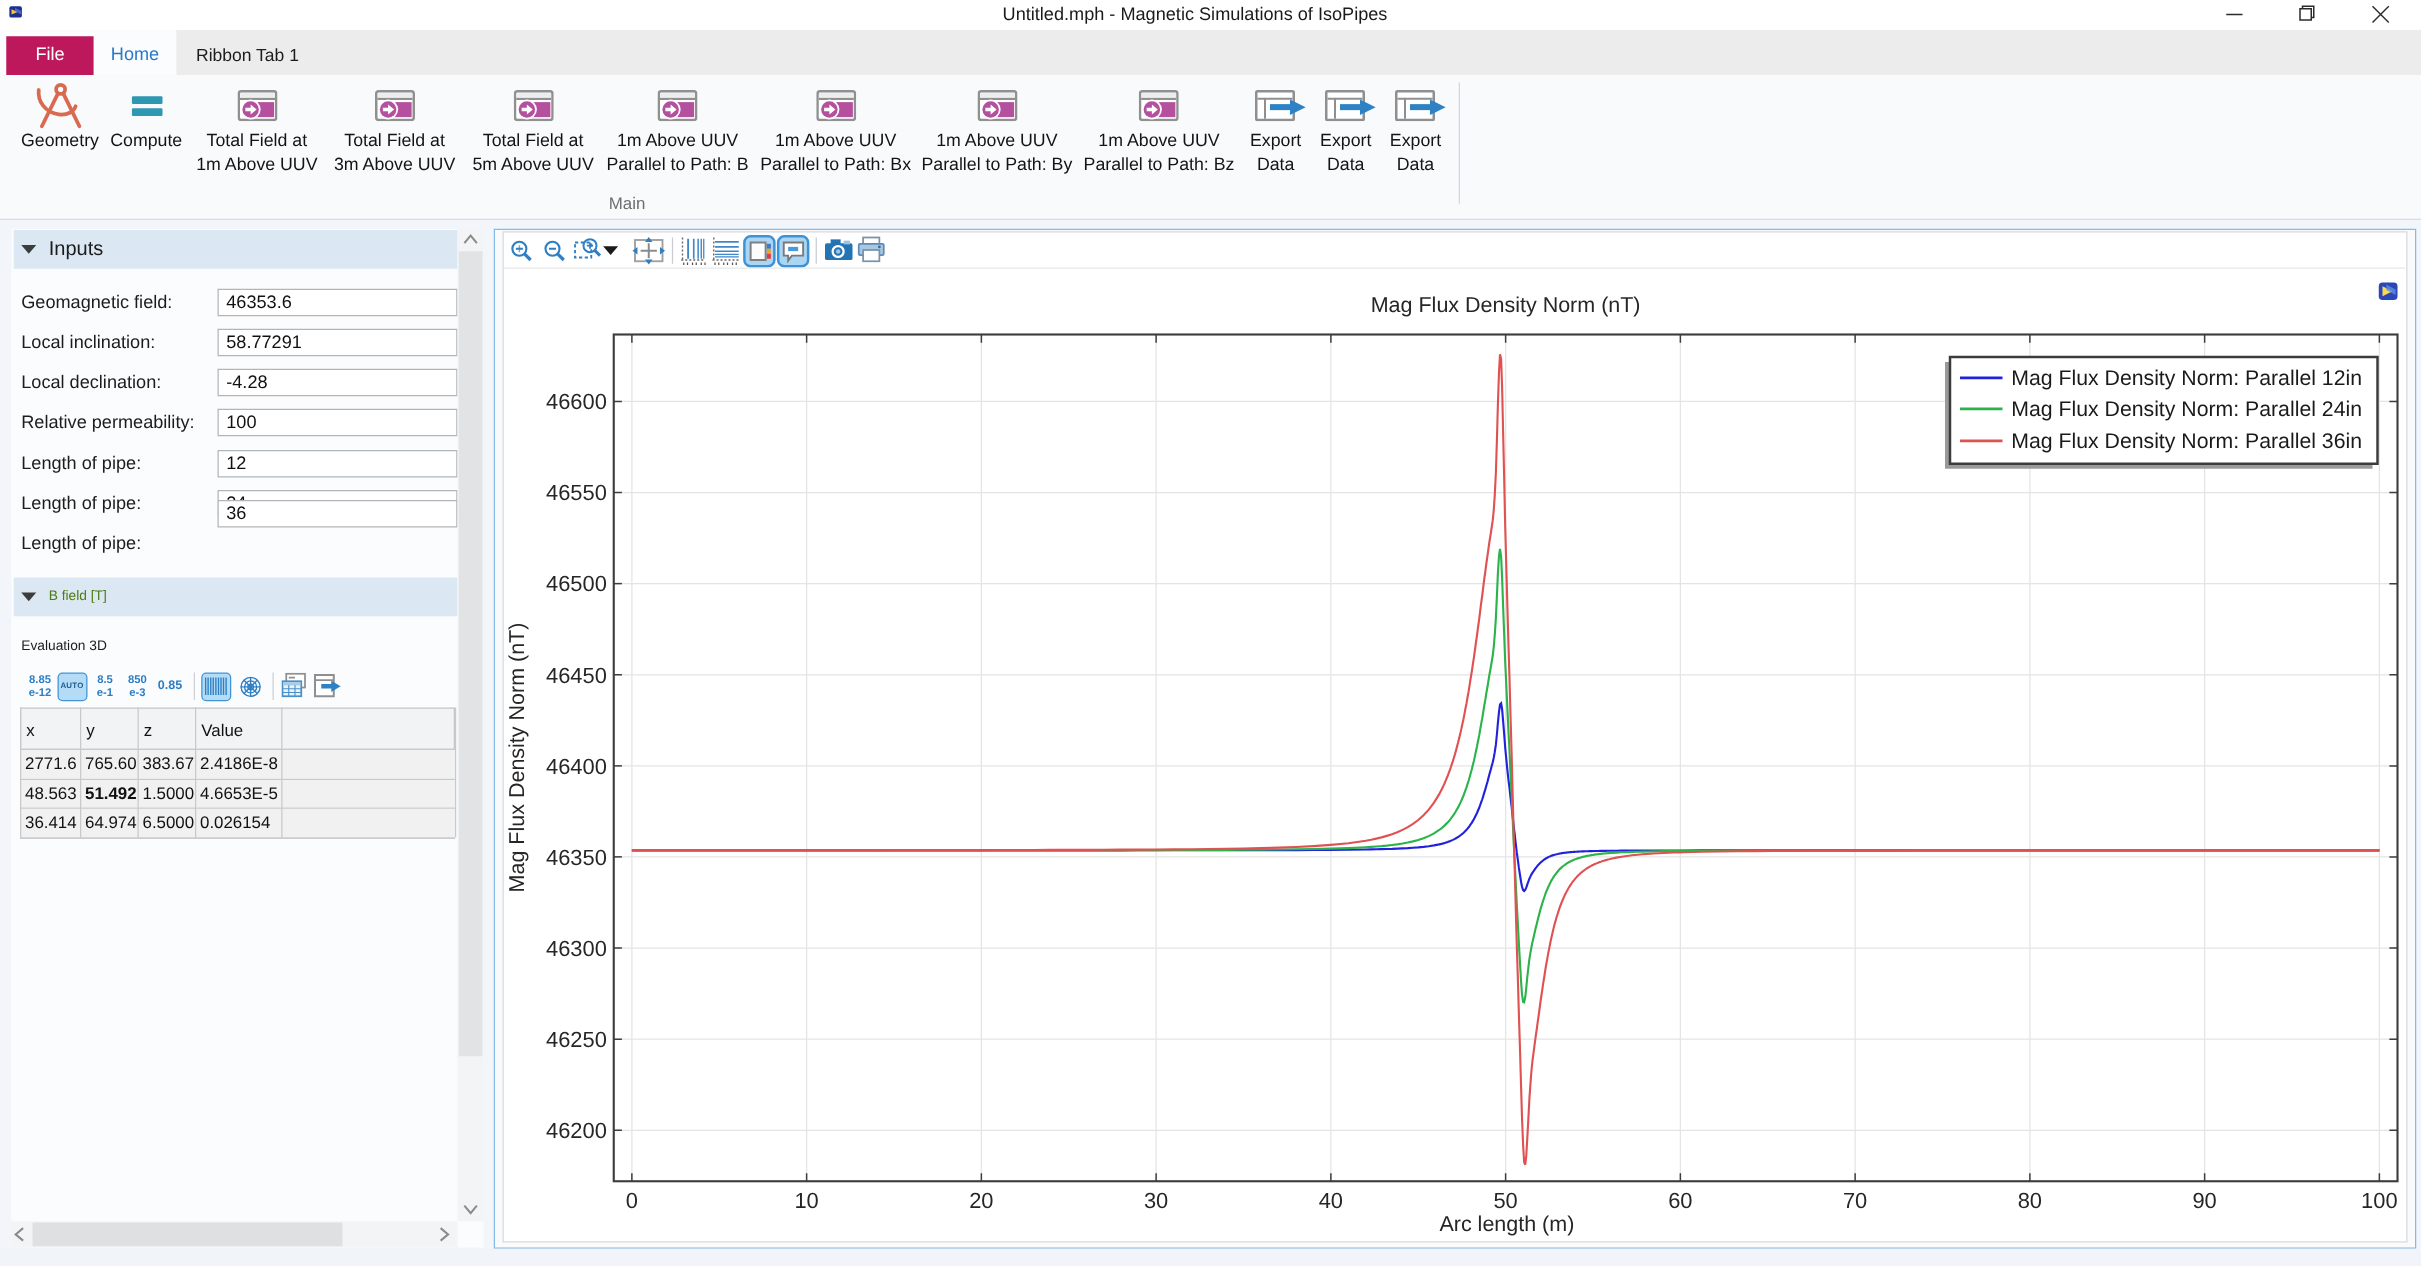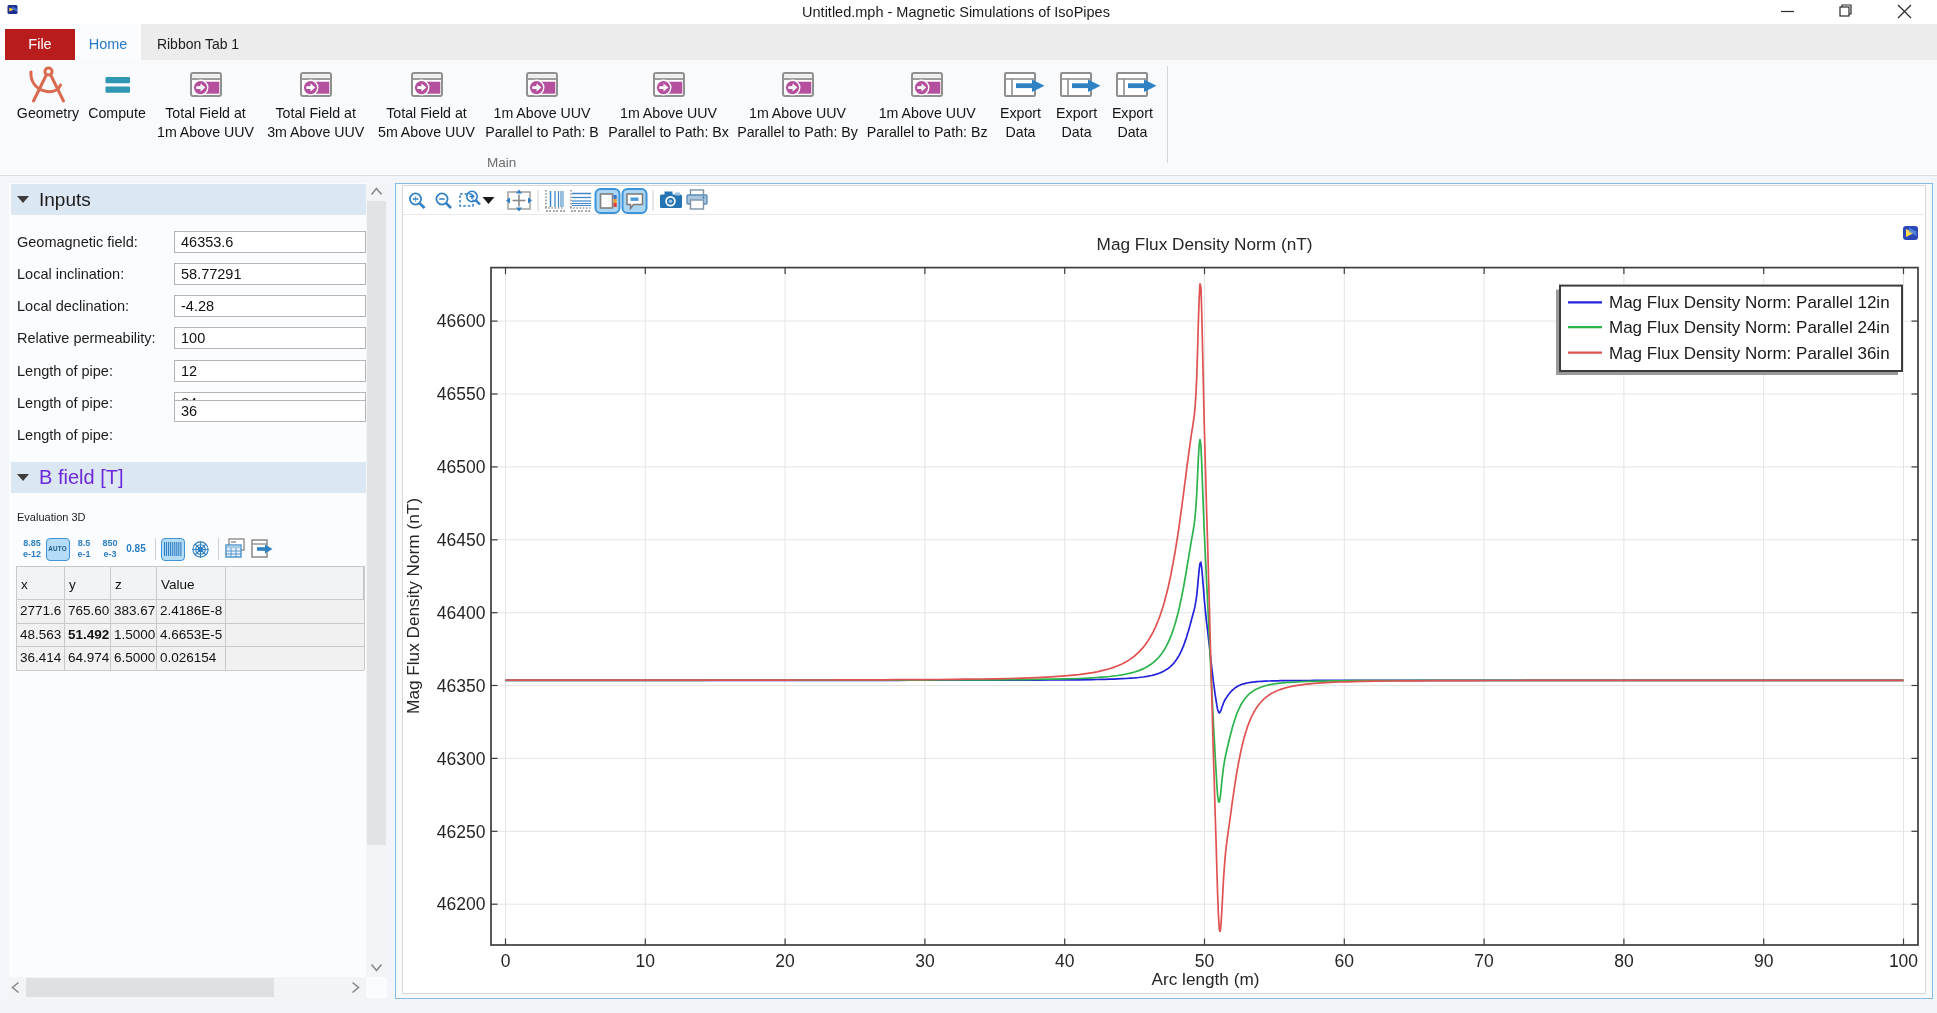--- a/index.html
+++ b/index.html
@@ -23,21 +23,21 @@
 <line x1="11" y1="11.5" x2="24" y2="11.5"></line>
 <rect x="70" y="7" width="9" height="9"></rect>
 <path d="M72,7 v-2 h9 v9 h-2"></path>
 <line x1="128" y1="5" x2="141" y2="18"></line>
       <line x1="141" y1="5" x2="128" y2="18"></line>
 </g>
   </svg>
 
 <div class="abs" style="left:0;top:24px;width:1937px;height:36px;background:#fbfcfd"></div>
 <div class="abs" style="left:141px;top:24px;width:1796px;height:36px;background:#ececec"></div>
-<div class="abs" style="left:5px;top:29px;width:70px;height:31px;background:#b91c1c;color:#fff;font-size:14.5px;text-align:center;line-height:31px">File</div>
+<div class="abs" style="left:5px;top:29px;width:70px;height:31px;background:#be185d;color:#fff;font-size:14.5px;text-align:center;line-height:31px">File</div>
 <div class="abs" style="left:75px;top:29px;width:66px;height:31px;background:#fbfcfd;color:#2879cc;font-size:14.5px;text-align:center;line-height:31px">Home</div>
 <div class="abs" style="left:141px;top:29px;width:114px;height:31px;color:#1c1c1c;font-size:14px;text-align:center;line-height:31px">Ribbon Tab 1</div>
 
 <div class="abs" style="left:0;top:60px;width:1937px;height:116px;background:#f9fafc;border-bottom:1px solid #d9dce1"></div>
 <svg class="abs" style="left:28px;top:63px" width="40" height="42" viewBox="0 0 40 42">
 <g fill="none" stroke="#d96a50" stroke-width="3" stroke-linecap="round">
 <circle cx="20.5" cy="8.5" r="3.6"></circle>
 <path d="M18.5,11.5 L5.5,38"></path>
 <path d="M22.5,11.5 L35.5,38"></path>
 <path d="M3,9 C2,18 8,27 19,28.5 C26,29.3 31,26.5 32.5,22"></path>
@@ -111,40 +111,40 @@
 <path d="M28,7.5 L40.5,13.7 L28,20 Z" fill="#2e82c4"></path>
 </g>
 </defs>
 </svg>
 
 <div class="abs" style="left:9px;top:183px;width:378px;height:815px;background:#fbfcfe"></div>
 <div class="abs" style="left:11px;top:183.5px;width:355px;height:31.5px;background:#dce7f4"></div>
 <svg class="abs" style="left:16px;top:195px" width="14" height="9" viewBox="0 0 14 9">
     <path d="M1,1 L13,1 L7,8 Z" fill="#3c3c3c"></path>
   </svg>
-<div class="abs" style="left:39px;top:183.5px;height:25px;line-height:31.5px;font-size:19px;color:#1b1b1b">Inputs</div>
+<div class="abs" style="left:39px;top:183.5px;height:25px;line-height:31.5px;font-size:16px;color:#1b1b1b">Inputs</div>
 <div class="flbl" style="top:230.5px">Geomagnetic field:</div>
 <div class="fbox" style="top:230.5px">46353.6</div>
 <div class="flbl" style="top:262.8px">Local inclination:</div>
 <div class="fbox" style="top:262.8px">58.77291</div>
 <div class="flbl" style="top:295.1px">Local declination:</div>
 <div class="fbox" style="top:295.1px">-4.28</div>
 <div class="flbl" style="top:327.4px">Relative permeability:</div>
 <div class="fbox" style="top:327.4px">100</div>
 <div class="flbl" style="top:359.7px">Length of pipe:</div>
 <div class="fbox" style="top:359.7px">12</div>
 <div class="flbl" style="top:392.0px">Length of pipe:</div>
 <div class="fbox" style="top:392.0px">24</div>
 <div class="flbl" style="top:424.3px">Length of pipe:</div>
 <div class="fbox" style="top:400px">36</div>
 <div class="abs" style="left:11px;top:462px;width:355px;height:30.5px;background:#dce7f4"></div>
 <svg class="abs" style="left:16px;top:473px" width="14" height="9" viewBox="0 0 14 9">
     <path d="M1,1 L13,1 L7,8 Z" fill="#3c3c3c"></path>
   </svg>
-<div class="abs" style="left:39px;top:462px;height:30.5px;line-height:30.5px;font-size:20px;color:#6d28d9">B field [T]</div>
+<div class="abs" style="left:39px;top:462px;height:30.5px;line-height:30.5px;font-size:11px;color:#4d7c0f">B field [T]</div>
 <div class="abs" style="left:17px;top:506px;height:22px;line-height:22px;font-size:11px;color:#1c1c1c">Evaluation 3D</div>
 
 <div class="abs" style="left:20px;top:538px;width:24px;height:22px;font-size:9px;line-height:10.5px;font-weight:bold;color:#2b7ec5;text-align:center">8.85<br>e-12</div>
 <div class="abs" style="left:45.6px;top:537.7px;width:24px;height:23px;background:#b4dcf7;border:1.5px solid #3f93d6;border-radius:4px;font-size:6.3px;font-weight:bold;color:#1c5a8c;text-align:center;line-height:20px;letter-spacing:0.2px">AUTO</div>
 <div class="abs" style="left:74px;top:538px;width:20px;height:22px;font-size:9px;line-height:10.5px;font-weight:bold;color:#2b7ec5;text-align:center">8.5<br>e-1</div>
 <div class="abs" style="left:99px;top:538px;width:22px;height:22px;font-size:9px;line-height:10.5px;font-weight:bold;color:#2b7ec5;text-align:center">850<br>e-3</div>
 <div class="abs" style="left:124px;top:538px;width:24px;height:22px;font-size:10px;line-height:22px;font-weight:bold;color:#2b7ec5;text-align:center">0.85</div>
 <div class="sep" style="left:155px;top:538px;height:22px"></div>
 <div class="abs" style="left:160.6px;top:537.7px;width:24.5px;height:23px;background:#b4dcf7;border:1.5px solid #3f93d6;border-radius:4px"></div>
 <svg class="abs" style="left:163px;top:541px" width="20" height="16" viewBox="0 0 20 16">

